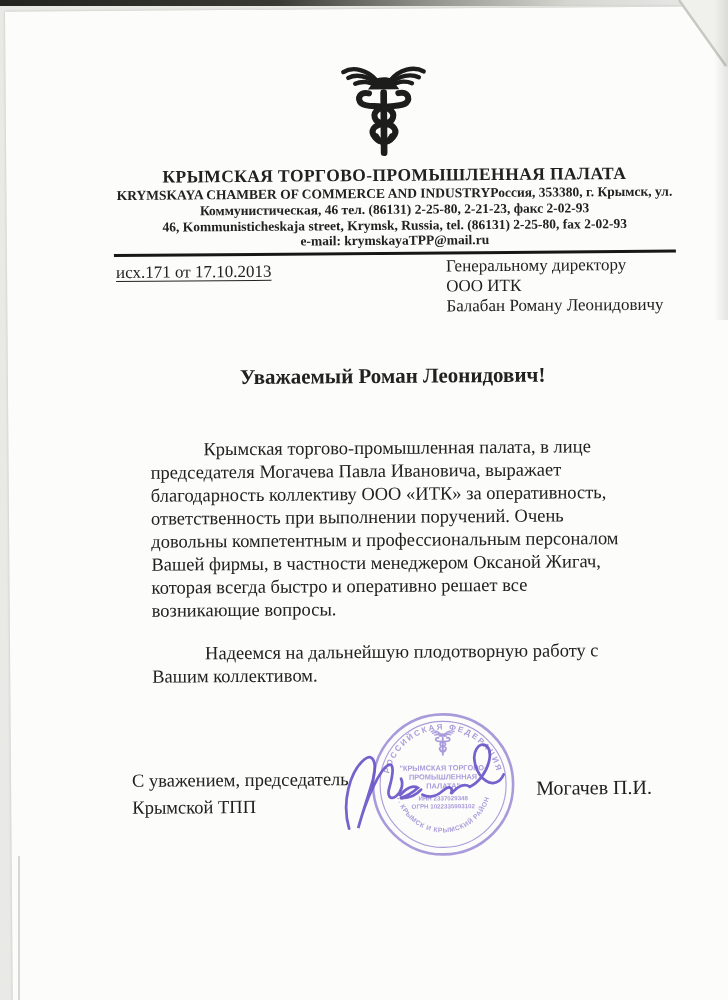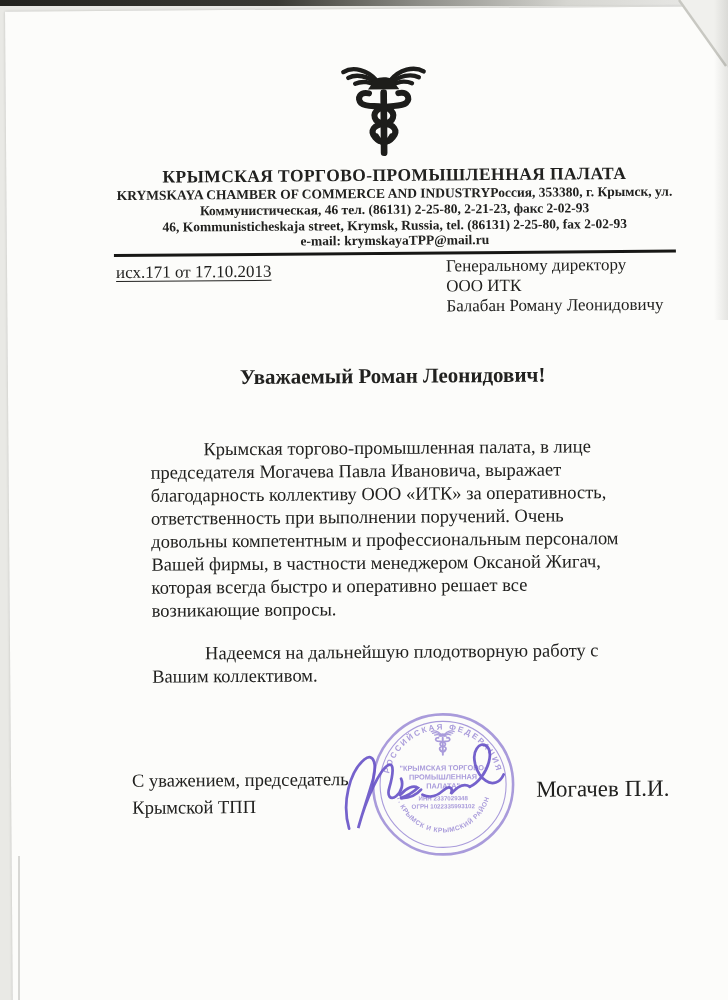--- a/index.html
+++ b/index.html
@@ -43,21 +43,21 @@
   }
   .recipient {
     position:absolute; left:444px; top:257px; font-size:17px; line-height:20px;
     white-space:pre-line;
   }
   .salutation { position:absolute; left:237px; top:364px; font-size:21px; font-weight:bold; }
   .para { font-size:18.5px; line-height:23px; white-space:pre-line; text-indent:53px; width:470px; }
   .para1 { position:absolute; left:147px; top:437px; }
   .para2 { position:absolute; left:147px; top:641px; }
   .closing { position:absolute; left:126px; top:766px; font-size:18.5px; line-height:26.5px; white-space:pre-line; }
-  .signer { position:absolute; left:530px; top:778px; font-size:23px; }
+  .signer { position:absolute; left:530px; top:778px; font-size:20px; }
   .stamp { position:absolute; left:362px; top:710px; width:150px; height:150px; }
   .stamp text, .stamp textPath { font-family:"Liberation Sans","DejaVu Sans",sans-serif; }
   .signature { position:absolute; left:328px; top:720px; width:188px; height:118px; transform:rotate(-3deg); }
   .corner-curl { position:absolute; right:0; top:0; width:62px; height:72px; z-index:2; }
   .right-shade {
     position:absolute; right:0; top:0; width:14px; height:320px; z-index:2;
     background:linear-gradient(90deg,rgba(0,0,0,0),rgba(120,120,114,.18));
   }
   .left-strip {
     position:absolute; left:18px; top:856px; width:2px; height:144px; z-index:2;

